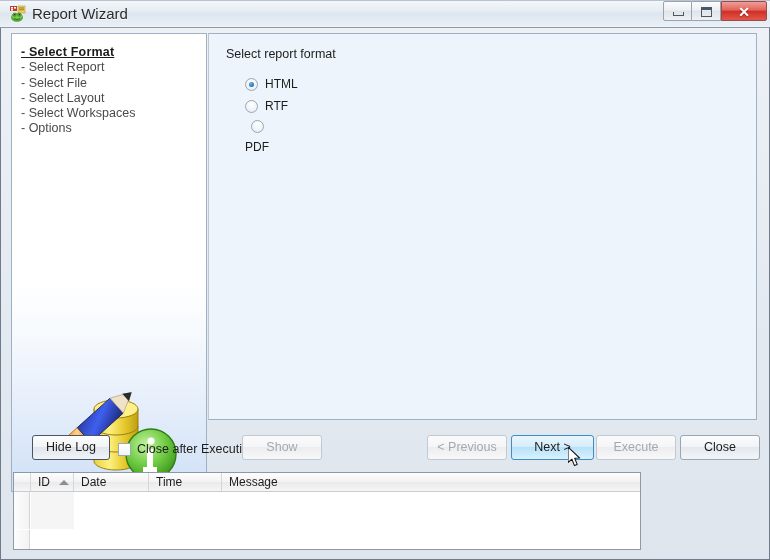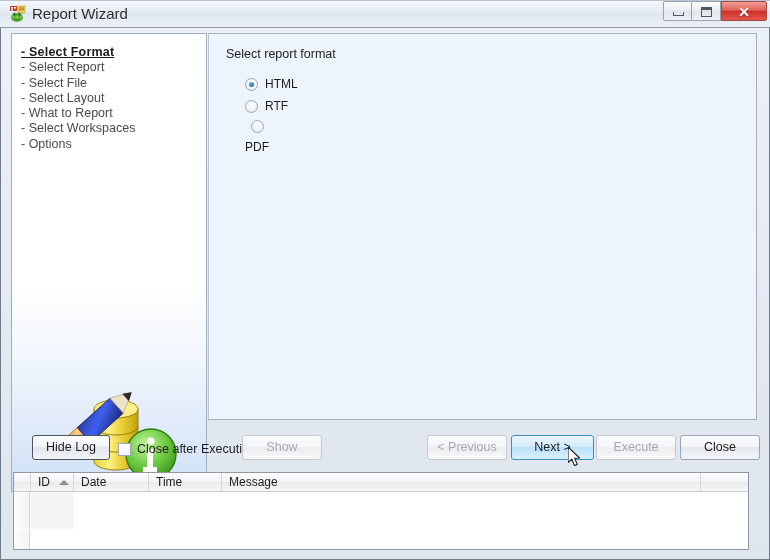--- a/index.html
+++ b/index.html
@@ -261,21 +261,21 @@
   .chk-label {
     font-size: 12.5px;
     color: #1d1d1d;
     white-space: nowrap;
   }
 
   
   .loggrid {
     position: absolute;
     left: 13px; top: 472px;
-    width: 736px; height: 78px;
+    width: 628px; height: 78px;
     box-sizing: border-box;
     border: 1px solid #8d99a6;
     background: #ffffff;
     overflow: hidden;
   }
   .grid-header {
     position: absolute;
     left: 0; top: 0;
     width: 744px; height: 19px;
     background: linear-gradient(180deg,#fdfdfd 0%, #f3f3f3 50%, #eaeaea 52%, #f6f6f6 100%);
@@ -375,21 +375,20 @@
   </div>
 
   <div class="panel-wrap">
 
     <div class="sidebar">
       <div class="steps">
         <div class="step active">- Select Format</div>
         <div class="step">- Select Report</div>
         <div class="step">- Select File</div>
         <div class="step">- Select Layout</div>
-        <div class="step">- What to Report</div>
         <div class="step">- Select Workspaces</div>
         <div class="step">- Options</div>
       </div>
 
       <div class="illus">
         <svg width="194" height="118" viewBox="0 0 194 118">
           <defs>
             <linearGradient id="cylg" x1="0" y1="0" x2="1" y2="0">
               <stop offset="0%" stop-color="#e8d33c"></stop>
               <stop offset="35%" stop-color="#fdf07f"></stop>

